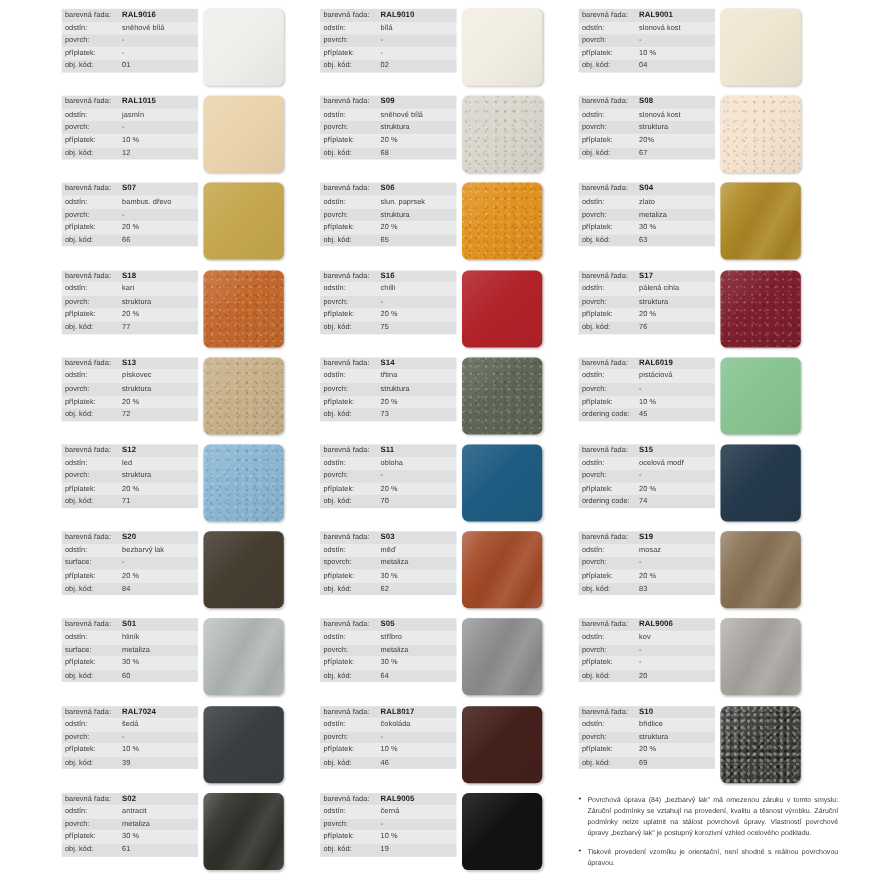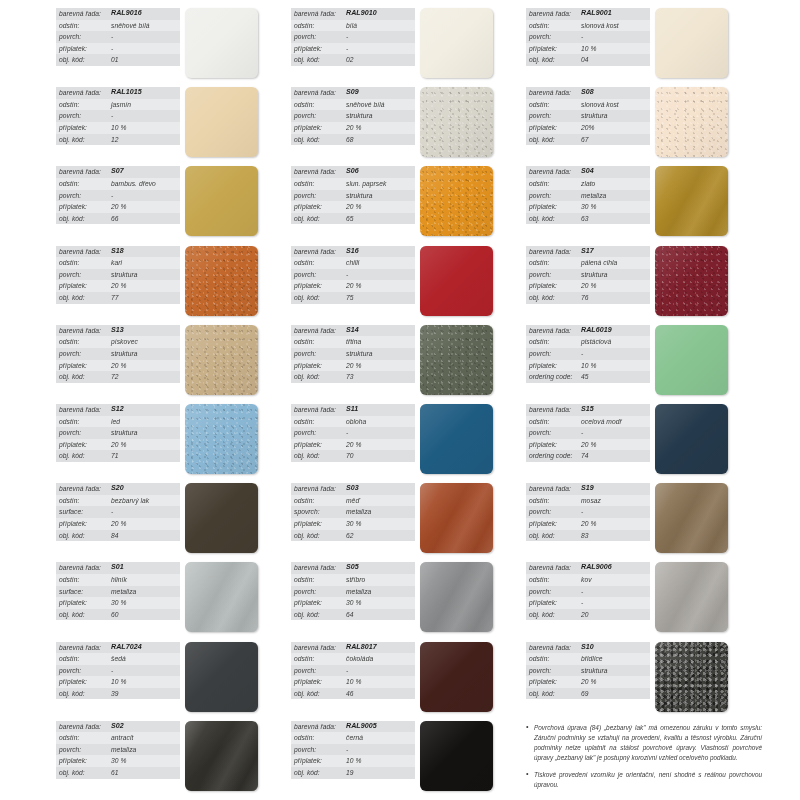--- a/index.html
+++ b/index.html
@@ -8,21 +8,20 @@
     background:#ffffff;
     font-family:"Liberation Sans","DejaVu Sans",sans-serif;
     color:#2b2b2b;
     overflow:hidden;
   }
   #sheet{
     position:relative;
     width:800px;height:800px;
     box-sizing:border-box;
     padding:4px 12px 4px 56px;
-    font-style:italic;
   }
   .grid{
     display:grid;
     grid-template-columns:235px 235px 242px;
     grid-template-rows:repeat(10,79.2px);
     column-gap:0px;
     row-gap:0px;
     width:712px;
   }
   .cell{

